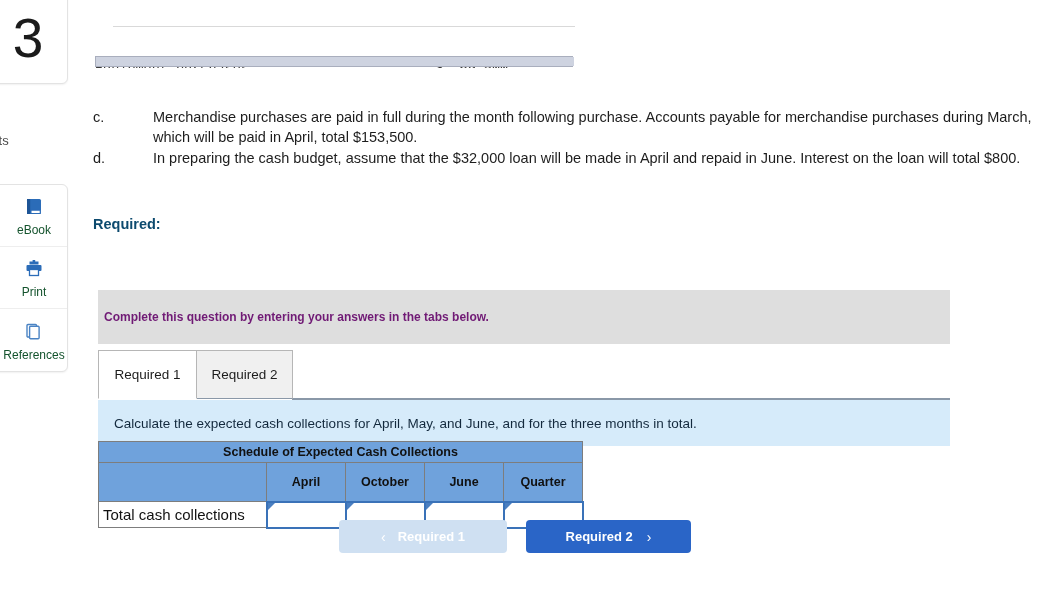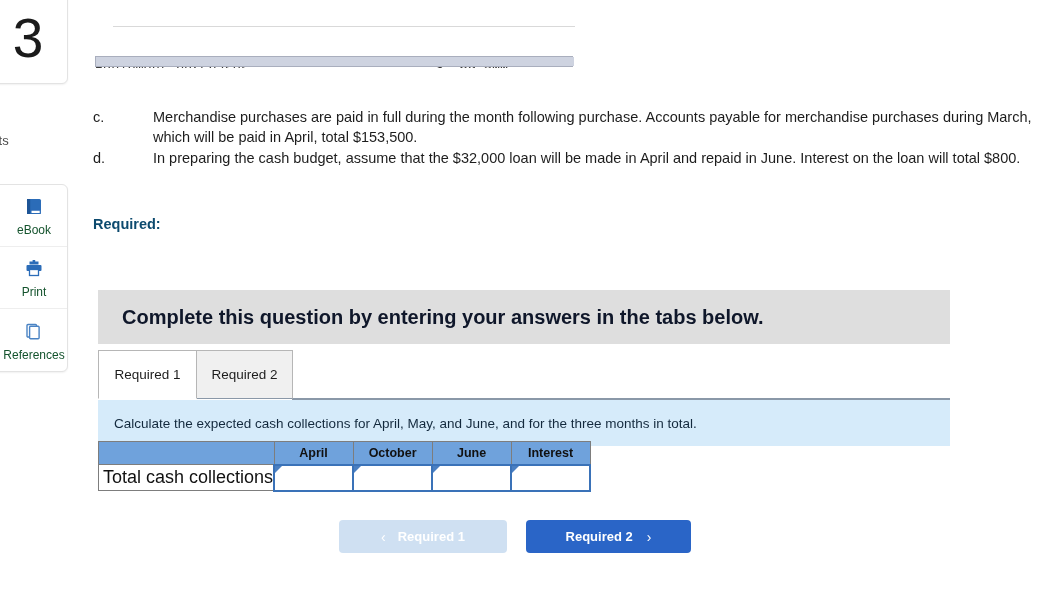--- a/index.html
+++ b/index.html
@@ -105,22 +105,22 @@
   .required-head { font-weight: bold; }
 
   
   .instr-bar {
     position: absolute; left: 98px; top: 290px;
     width: 852px; height: 54px;
     background: #dedede;
     display: flex; align-items: center;
   }
   .instr-text {
-    margin-left: 24px;
-    font-size: 20px; font-weight: bold; color: #0f172a;
+    margin-left: 6px;
+    font-size: 12px; font-weight: bold; color: #701a75;
   }
 
   
   .tabs { position: absolute; left: 98px; top: 350px; width: 852px; height: 50px; }
   .tab {
     position: absolute; top: 0;
     height: 49px;
     display: flex; align-items: center; justify-content: center;
     font-size: 13.5px; color: #1d1d1d;
     border: 1px solid #b6b6b6;
@@ -148,27 +148,27 @@
     border-collapse: collapse;
     font-size: 12.5px; color: #111;
   }
   .sched td, .sched th { border: 1px solid #7d7d7d; padding: 0; }
   .sched .title-cell {
     background: #6fa2dc; text-align: center; font-weight: bold;
     height: 21px; font-size: 12.5px; color: #111;
   }
   .sched .hdr {
     background: #6fa2dc; text-align: center; font-weight: bold;
-    height: 23px; color: #111;
+    height: 39px; color: #111;
   }
   .sched .hdr-blank { background: #6fa2dc; width: 168px; }
   .sched .col-m { width: 79px; }
   .sched .row-label {
     background: #ffffff; height: 26px; padding-left: 4px;
-    font-size: 18px; color: #111; white-space: nowrap;
+    font-size: 15px; color: #111; white-space: nowrap;
   }
   .cell-input {
     position: relative; background: #ffffff; height: 26px;
     border: 2px solid #3a72b8 !important;
   }
   .cell-input .tri {
     position: absolute; left: 0; top: 0;
     width: 0; height: 0;
     border-left: 7px solid #4a7fc1;
     border-bottom: 7px solid transparent;
@@ -285,25 +285,28 @@
     <div class="tab-underline"></div>
   </div>
 
   <div class="info-bar">
     <div class="info-text">Calculate the expected cash collections for April, May, and June, and for the three months in total.</div>
   </div>
 
   <table class="sched">
     <tbody>
       <tr>
+        <td class="title-cell" colspan="5">Schedule of Expected Cash Collections</td>
+      </tr>
+      <tr>
         <td class="hdr hdr-blank"></td>
         <td class="hdr col-m">April</td>
         <td class="hdr col-m">October</td>
         <td class="hdr col-m">June</td>
-        <td class="hdr col-m">Interest</td>
+        <td class="hdr col-m">Quarter</td>
       </tr>
       <tr>
         <td class="row-label">Total cash collections</td>
         <td class="cell-input">
           <span class="tri"></span>
         </td>
         <td class="cell-input">
           <span class="tri"></span>
         </td>
         <td class="cell-input">

